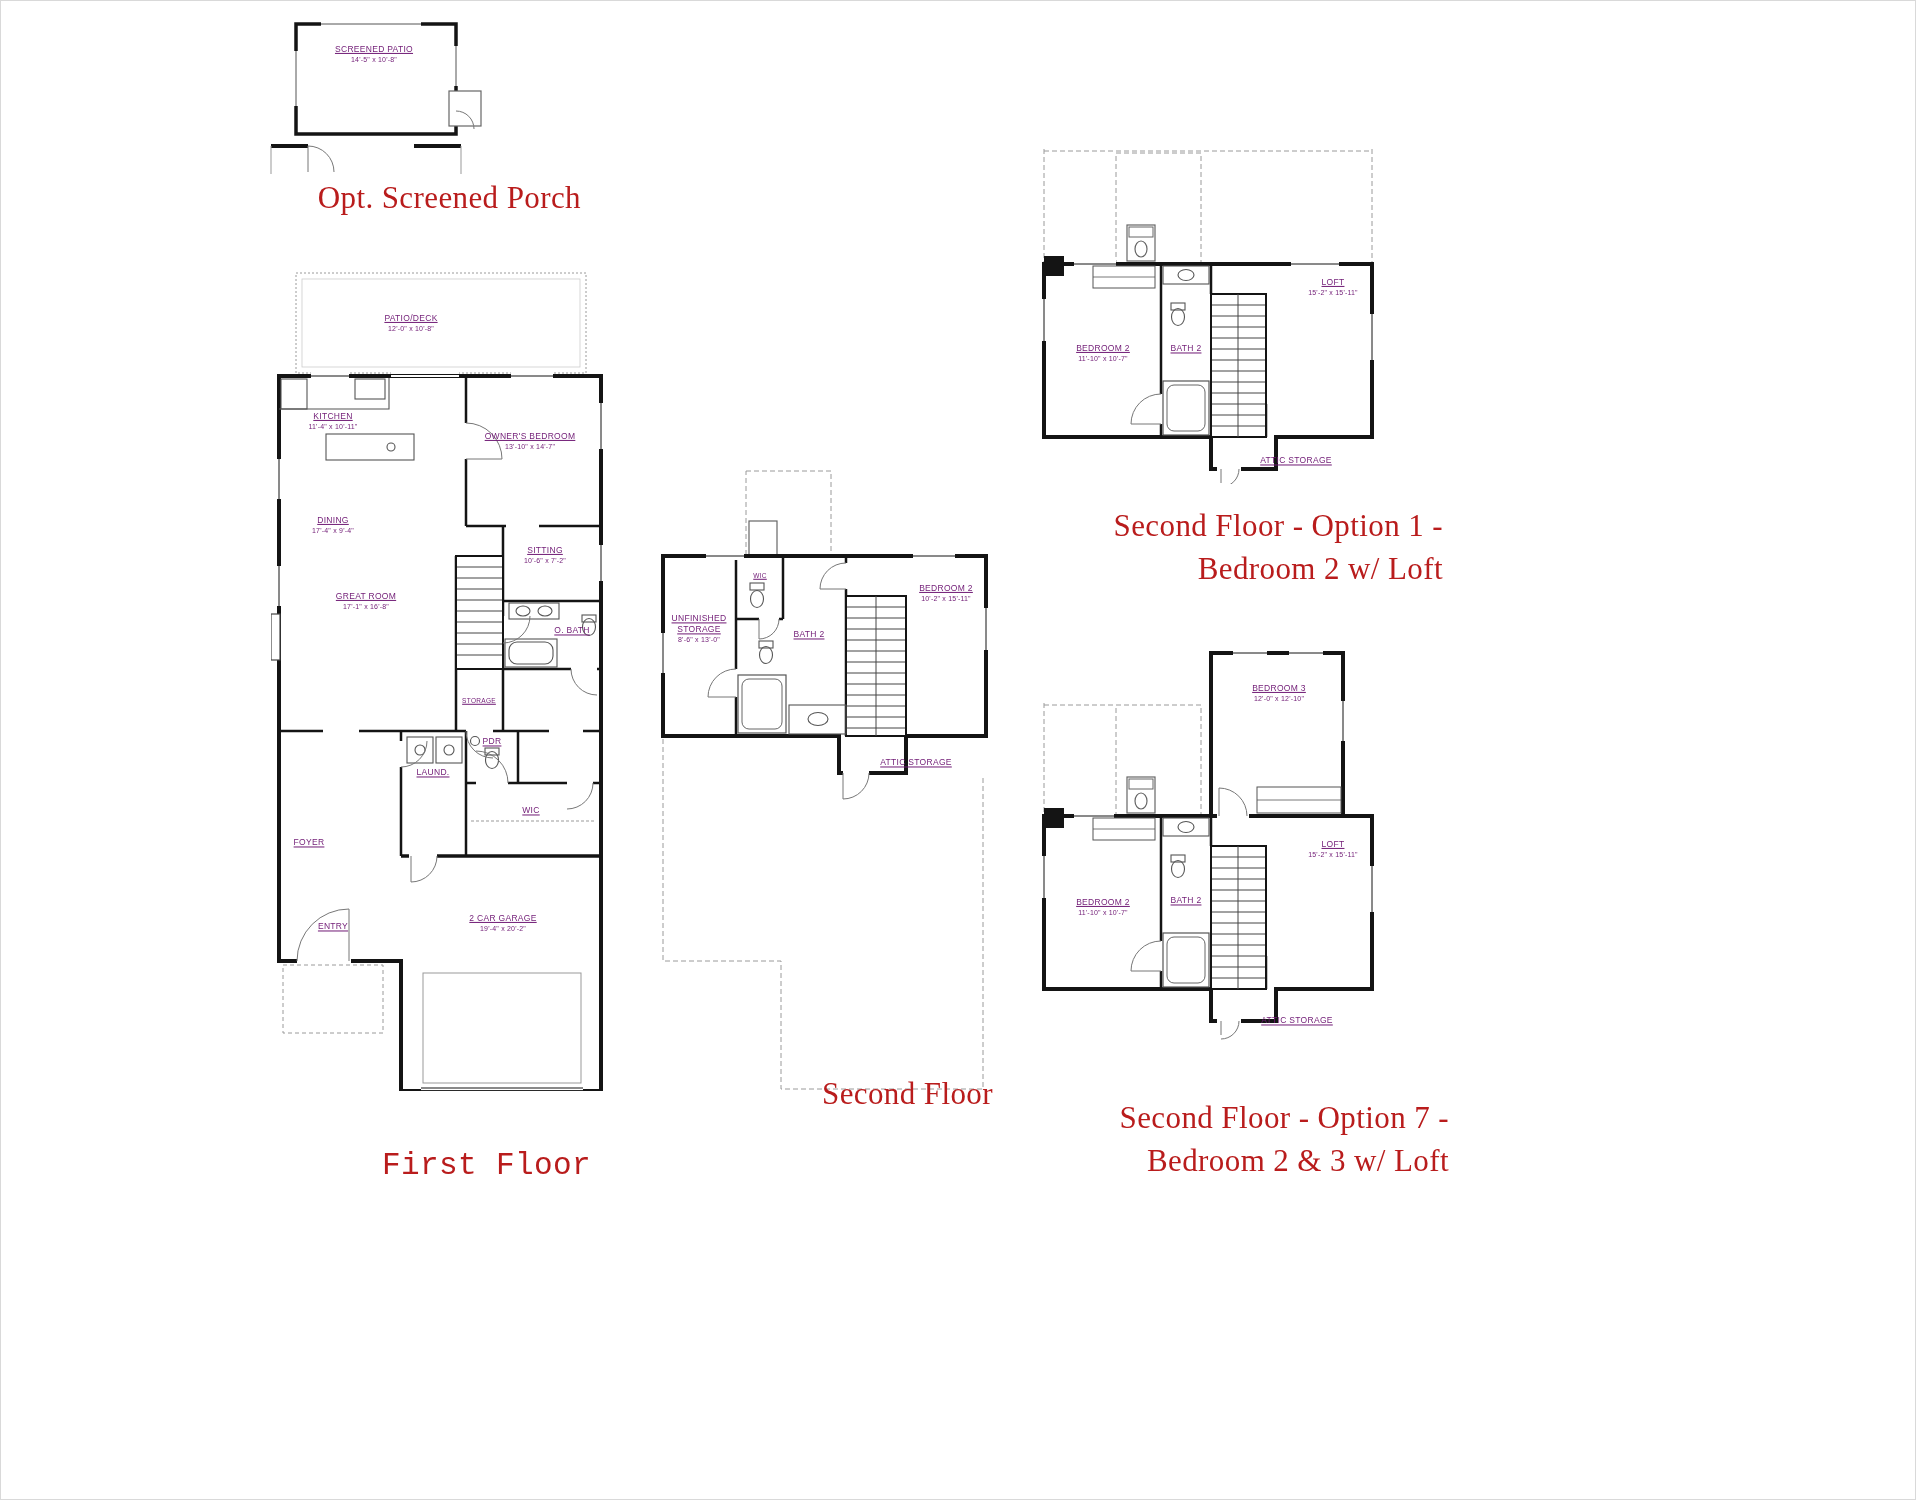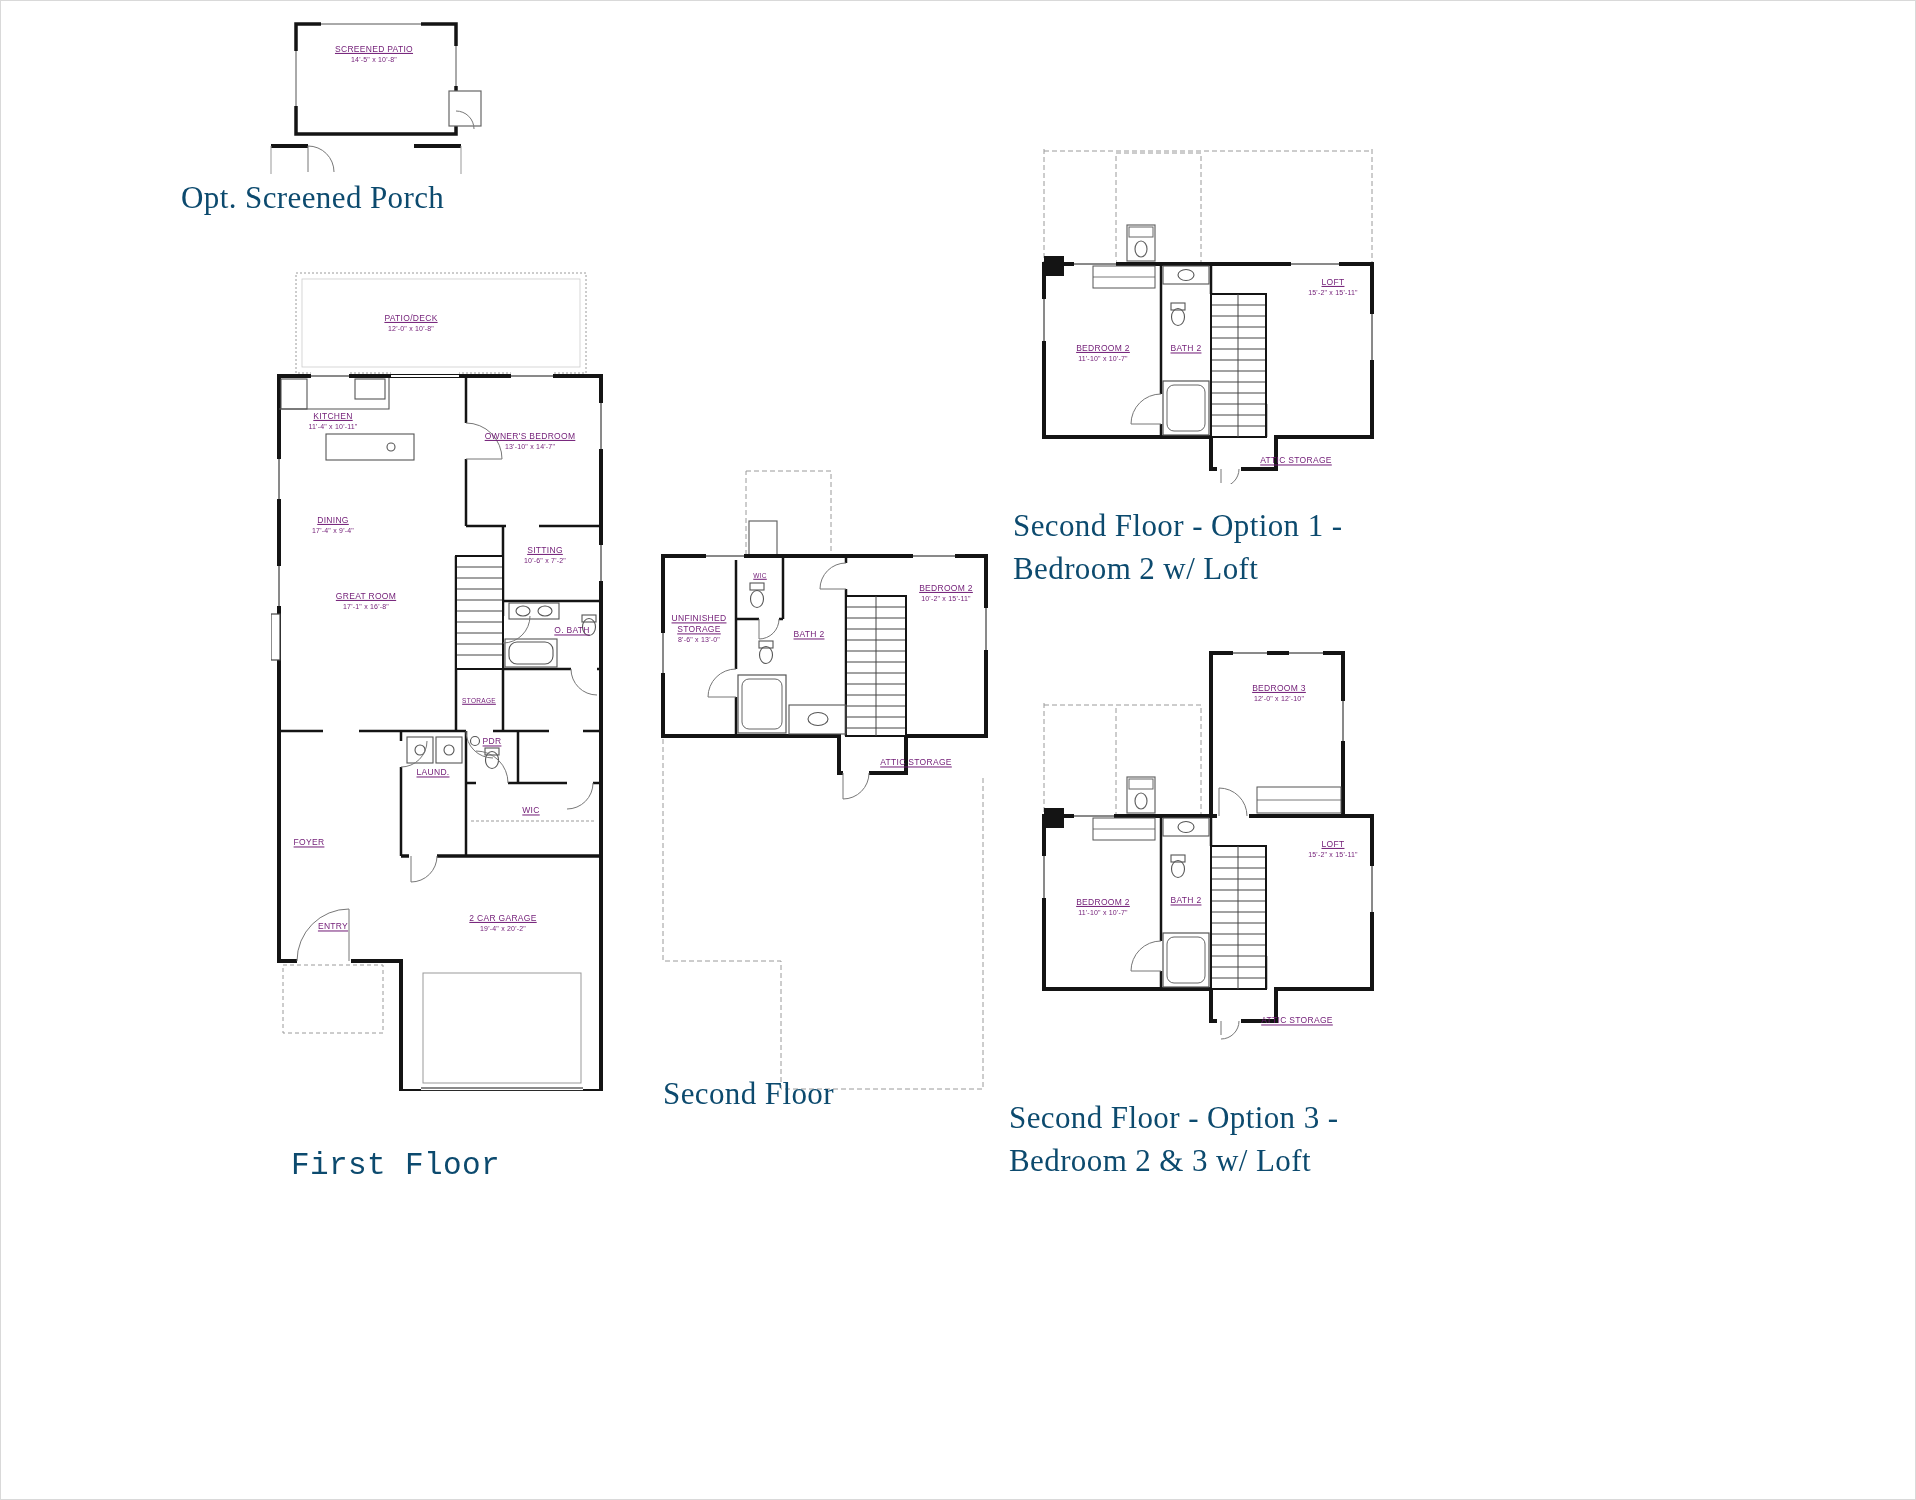--- a/index.html
+++ b/index.html
@@ -10,21 +10,21 @@
   .plan { position:absolute; }
   .plan svg { position:absolute; left:0; top:0; width:100%; height:100%; }
   .rlabel { position:absolute; transform:translate(-50%,-50%); text-align:center;
             color:#701a75; line-height:1.3; z-index:5; }
   .rname { display:block; font-size:8.5px; letter-spacing:.3px; white-space:nowrap;
            text-decoration:underline; text-underline-offset:1px; }
   .rdims { display:block; font-size:7px; letter-spacing:.2px; white-space:nowrap; }
   .rlabel.tiny .rname { font-size:6.5px; }
   .rlabel.wrap .rname { white-space:normal; width:56px; margin:0 auto; }
   .title { position:absolute; font-family:"Liberation Serif", serif; font-size:31px;
-           color:#0c4a6e; text-align:left; letter-spacing:.4px; line-height:1.38; }
+           color:#b91c1c; text-align:right; letter-spacing:.4px; line-height:1.38; }
 </style>
 </head>
 <body>
 
 <div class="page">
 
   <div class="plan" style="left:265px; top:15px; width:230px; height:160px;">
     <svg viewBox="0 0 230 160">
       <g stroke="#141414" fill="none">
         <rect x="30" y="8" width="160" height="110" fill="#ffffff" stroke-width="3.5"></rect>
@@ -423,17 +423,17 @@
     </div>
     <div class="rlabel" style="left:292px; top:208px;">
       <span class="rname">LOFT</span>
       <span class="rdims">15'-2" x 15'-11"</span>
     </div>
     <div class="rlabel" style="left:256px; top:380px;">
       <span class="rname">ATTIC STORAGE</span>
     </div>
   </div>
   <div class="title" style="left:1008px; top:1096px; width:440px;">
-    <div>Second Floor - Option 3 -</div>
+    <div>Second Floor - Option 7 -</div>
     <div>Bedroom 2 &amp; 3 w/ Loft</div>
   </div>
 
 </div>
 
 </body></html>

